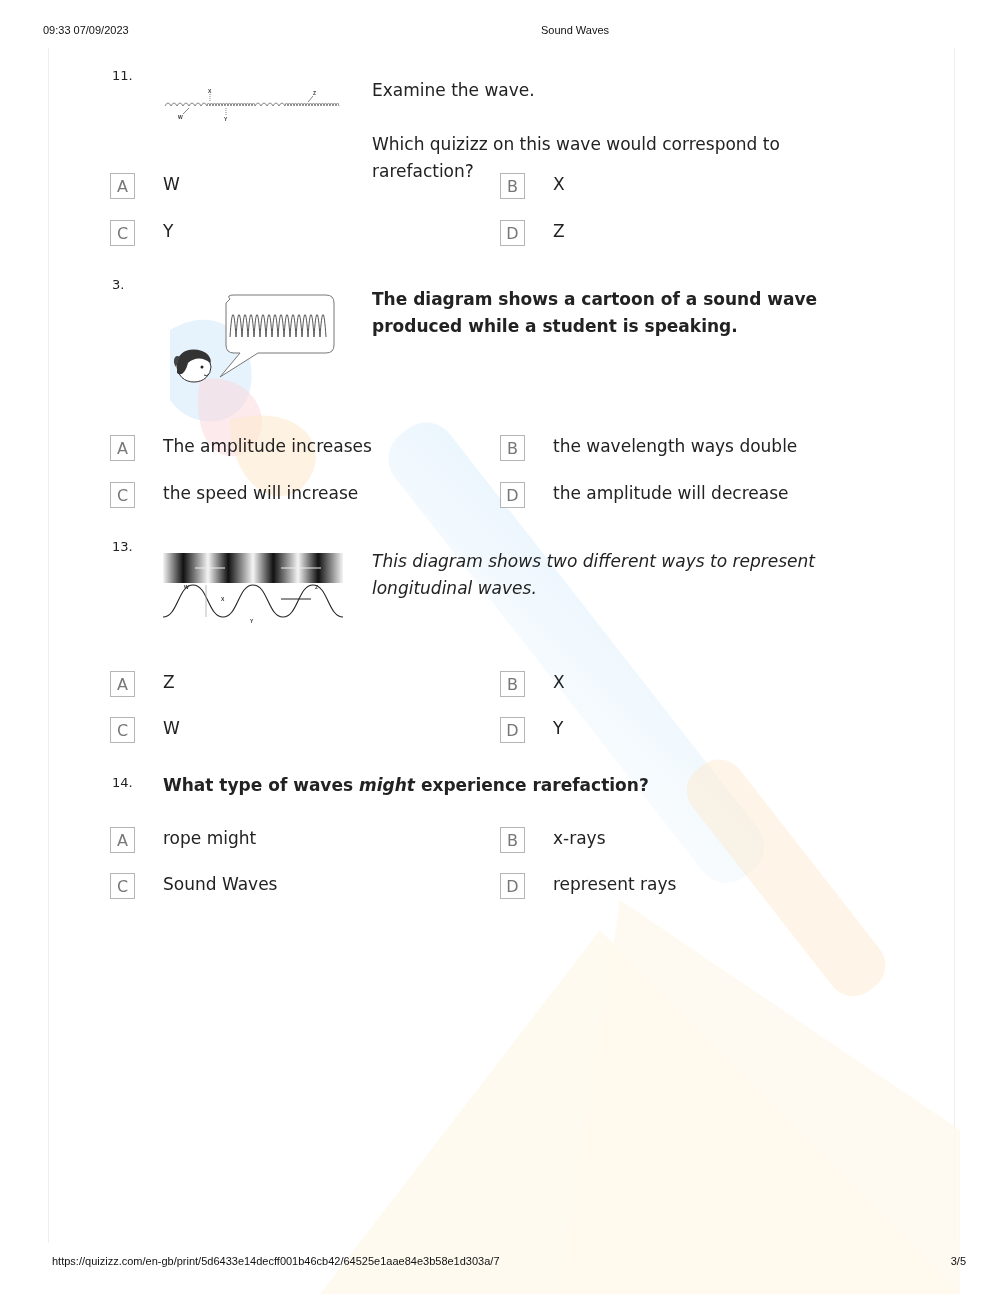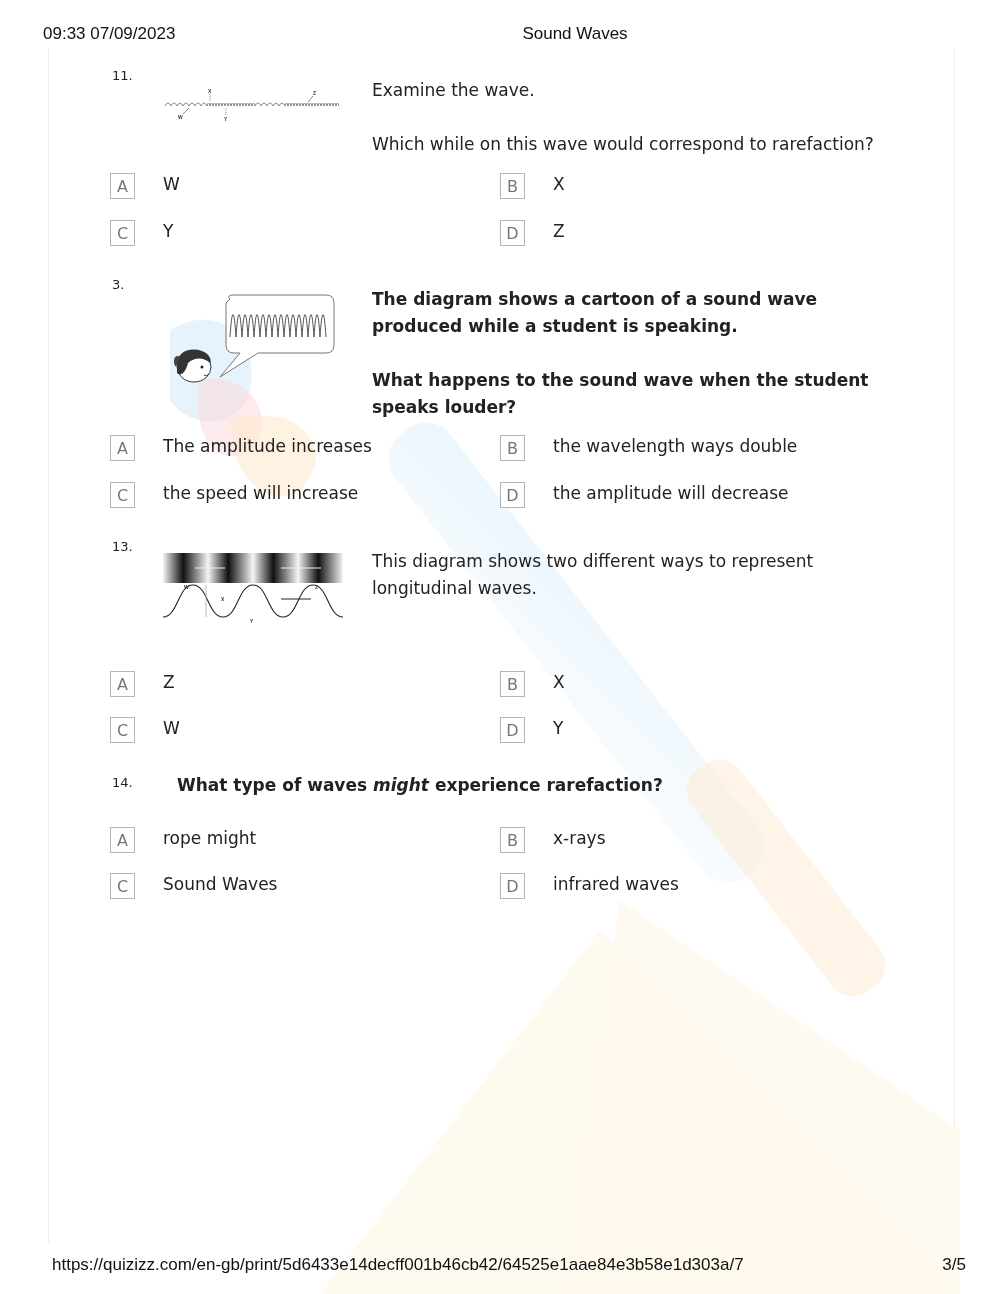--- a/index.html
+++ b/index.html
@@ -2,21 +2,21 @@
 <html><head>
   <meta charset="utf-8">
   <style>
     html, body { margin: 0; padding: 0; }
     body {
       width: 1000px; height: 1294px; position: relative; overflow: hidden;
       background: #ffffff; font-family: "DejaVu Sans", sans-serif; color: #222;
     }
     .print-header, .print-footer {
       position: absolute; left: 0; width: 1000px;
-      font-family: "Liberation Sans", sans-serif; font-size: 17px; color: #111;
+      font-family: "Liberation Sans", sans-serif; font-size: 11px; color: #111;
     }
     .print-header { top: 24px; height: 16px; }
     .print-footer { top: 1255px; height: 16px; margin-left: 9px; }
     .ph-left { position: absolute; left: 43px; }
     .ph-center { position: absolute; left: 0; width: 1150px; text-align: center; }
     .pf-right { position: absolute; right: 43px; }
 
     .page-frame {
       position: absolute; left: 48px; top: 48px; width: 905px; height: 1195px;
       border-left: 1px solid #eeeeee; border-right: 1px solid #eeeeee;
@@ -31,21 +31,21 @@
     .q-num {
       position: absolute; left: 112px; top: 0; font-size: 13px; color: #222;
     }
     .q-image { position: absolute; left: 163px; }
     .q-text {
       position: absolute; left: 360px; width: 530px; font-size: 17px;
       line-height: 27px; color: #222;
     }
     .q-text p { margin: 12px; }
     .q-text p + p { margin-top: 27px; }
-    .q-bold { position: absolute; left: 177px; top: 0; font-size: 17px; font-weight: bold; color: #222; }
+    .q-bold { position: absolute; left: 163px; top: 0; font-size: 17px; font-weight: bold; color: #222; }
     .q-bold i { font-style: italic; }
 
     .option { position: absolute; height: 28px; }
     .opt-box {
       position: absolute; left: 0; top: 0; width: 25px; height: 26px;
       border: 1px solid #b5b5b5; box-sizing: border-box;
       font-size: 16px; color: #777; text-align: center; line-height: 25px;
       background: #fff;
     }
     .opt-text { position: absolute; left: 53px; top: 1px; font-size: 17px; color: #222; white-space: nowrap; }
@@ -99,21 +99,21 @@
       </g>
       <g font-family="Liberation Sans, sans-serif" font-size="5" font-weight="bold" fill="#333">
         <text x="45" y="7">X</text>
         <text x="150" y="9">Z</text>
         <text x="15" y="33">W</text>
         <text x="61" y="35">Y</text>
       </g>
     </svg>
     <div class="q-text" style="top:-3px;">
       <p>Examine the wave.</p>
-      <p>Which while on this wave would correspond to rarefaction?</p>
+      <p>Which quizizz on this wave would correspond to rarefaction?</p>
     </div>
   </div>
   <div class="option col-a" style="top:173px;">
     <span class="opt-box">A</span>
     <span class="opt-text">W</span>
   </div>
   <div class="option col-b" style="top:173px;">
     <span class="opt-box">B</span>
     <span class="opt-text">X</span>
   </div>
@@ -134,21 +134,20 @@
       <g>
         <ellipse cx="26" cy="74" rx="17" ry="15" fill="#fff" stroke="#333" stroke-width="1"></ellipse>
         <path d="M9,74 C8,58 22,54 34,58 C42,61 44,68 42,70 C36,64 26,64 20,70 C18,78 14,84 9,80 Z" fill="#333"></path>
         <path d="M12,64 C6,60 4,70 8,74" fill="#444"></path>
         <circle cx="34" cy="74" r="1.5" fill="#222"></circle>
         <path d="M36,82 q3,2 5,-1" stroke="#333" fill="none"></path>
       </g>
     </svg>
     <div class="q-text" style="top:-3px;font-weight:bold;">
       <p>The diagram shows a cartoon of a sound wave produced while a student is speaking.</p>
-      <p>What happens to the sound wave when the student speaks louder?</p>
     </div>
   </div>
   <div class="option col-a" style="top:435px;">
     <span class="opt-box">A</span>
     <span class="opt-text">The amplitude increases</span>
   </div>
   <div class="option col-b" style="top:435px;">
     <span class="opt-box">B</span>
     <span class="opt-text">the wavelength ways double</span>
   </div>
@@ -187,21 +186,21 @@
       <path d="M0,64 C15,64 15,32 30,32 C45,32 45,64 60,64 C75,64 75,32 90,32 C105,32 105,64 120,64 C135,64 135,32 150,32 C165,32 165,64 180,64" fill="none" stroke="#222" stroke-width="1.1"></path>
       <line x1="43" y1="64" x2="43" y2="32" stroke="#aaa" stroke-width="0.8"></line>
       <line x1="118" y1="46" x2="148" y2="46" stroke="#222" stroke-width="1"></line>
       <g font-family="Liberation Sans, sans-serif" font-size="5" font-weight="bold" fill="#333">
         <text x="21" y="36">W</text>
         <text x="58" y="48">X</text>
         <text x="87" y="70">Y</text>
         <text x="152" y="36">Z</text>
       </g>
     </svg>
-    <div class="q-text" style="top:-3px;">
+    <div class="q-text" style="top:-3px;font-style:italic;">
       <p>This diagram shows two different ways to represent longitudinal waves.</p>
     </div>
   </div>
   <div class="option col-a" style="top:671px;">
     <span class="opt-box">A</span>
     <span class="opt-text">Z</span>
   </div>
   <div class="option col-b" style="top:671px;">
     <span class="opt-box">B</span>
     <span class="opt-text">X</span>
@@ -226,20 +225,20 @@
   <div class="option col-b" style="top:827px;">
     <span class="opt-box">B</span>
     <span class="opt-text">x-rays</span>
   </div>
   <div class="option col-a" style="top:873px;">
     <span class="opt-box">C</span>
     <span class="opt-text">Sound Waves</span>
   </div>
   <div class="option col-b" style="top:873px;">
     <span class="opt-box">D</span>
-    <span class="opt-text">infrared waves</span>
+    <span class="opt-text">represent rays</span>
   </div>
 </div>
 
 <div class="print-footer">
   <span class="ph-left">https://quizizz.com/en-gb/print/5d6433e14decff001b46cb42/64525e1aae84e3b58e1d303a/7</span>
   <span class="pf-right">3/5</span>
 </div>
 
 </body></html>

